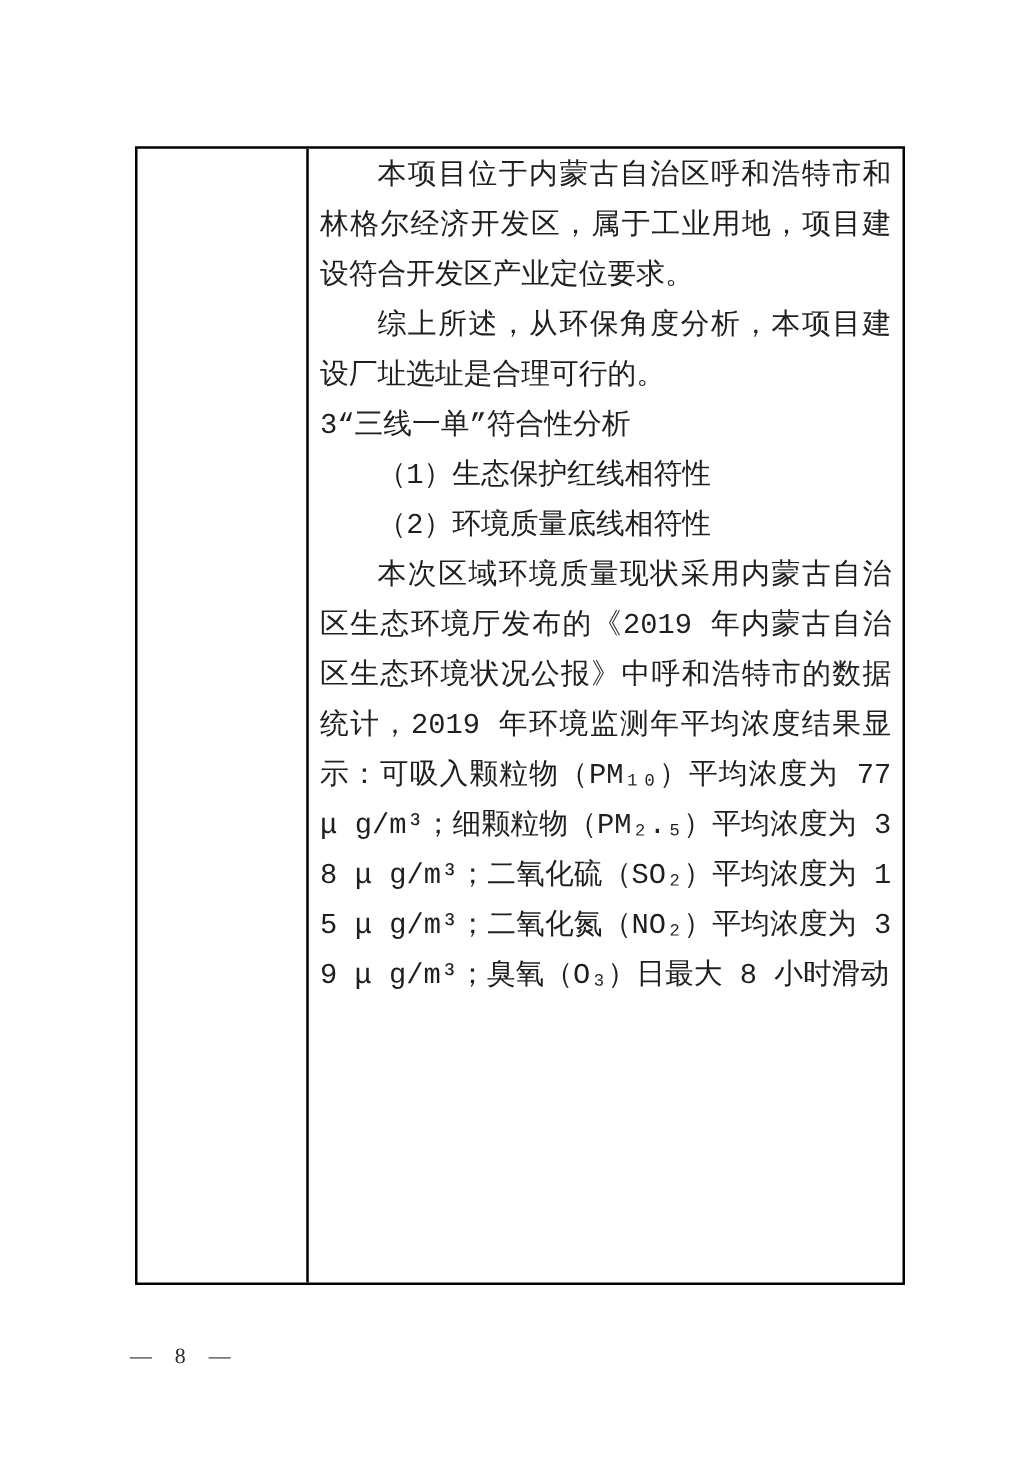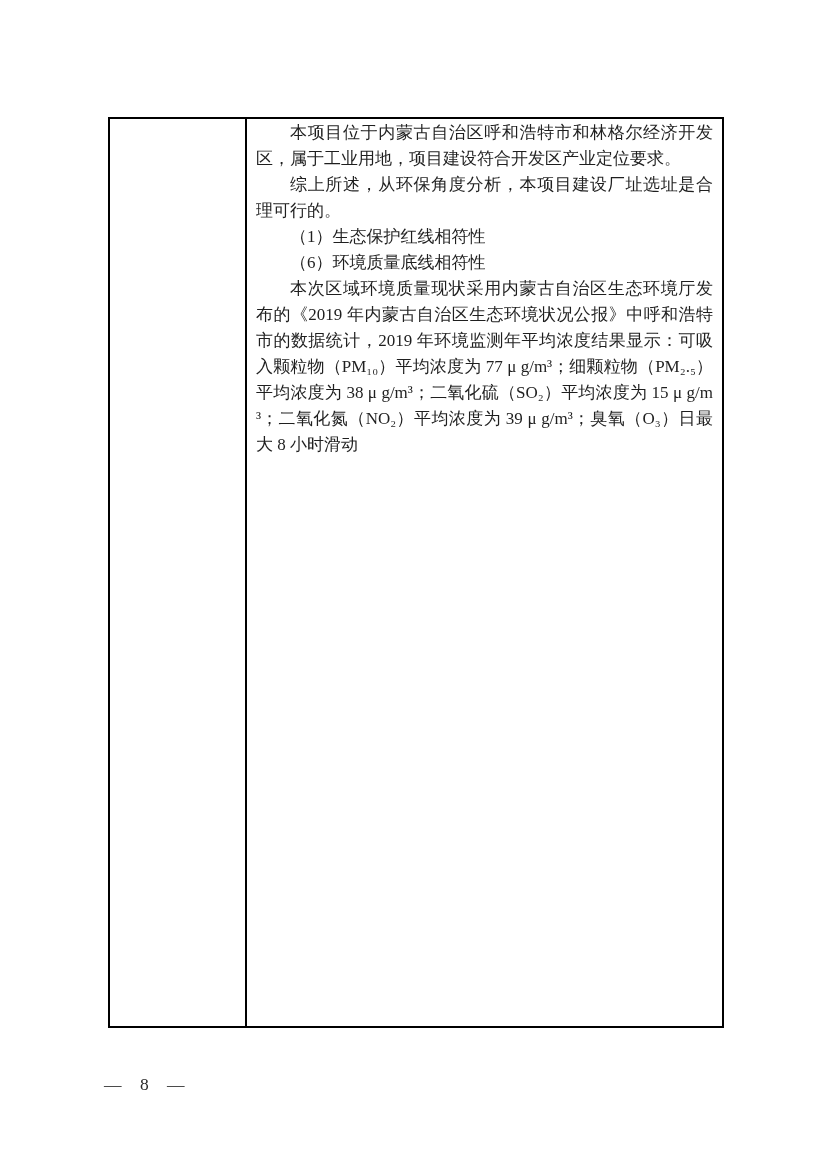--- a/index.html
+++ b/index.html
@@ -33,24 +33,25 @@
     box-sizing: border-box;
   }
   .content-cell {
     flex: 1 1 auto;
     box-sizing: border-box;
     padding: 1px 9px 0 9px;
     overflow: hidden;
   }
   .para {
     margin: 0;
-    font-size: 17px;
-    line-height: 26px;
+    font-size: 23px;
+    line-height: 40px;
     text-align: justify;
     word-break: break-all;
+    font-family: Liberation Mono, monospace;
   }
   .para.indent { text-indent: 2em; }
   .para.flush  { text-indent: 0; }
   .page-number {
     position: absolute;
     left: 104px;
     top: 1074px;
     font-size: 17.5px;
     letter-spacing: 7px;
     color: #2a2a2a;
@@ -58,19 +59,20 @@
   }
 </style>
 </head>
 <body>
 
 <div class="report-table">
   <div class="label-cell"></div>
   <div class="content-cell">
     <p class="para indent">本项目位于内蒙古自治区呼和浩特市和林格尔经济开发区，属于工业用地，项目建设符合开发区产业定位要求。</p>
     <p class="para indent">综上所述，从环保角度分析，本项目建设厂址选址是合理可行的。</p>
+    <p class="para flush">3“三线一单”符合性分析</p>
     <p class="para indent">（1）生态保护红线相符性</p>
-    <p class="para indent">（6）环境质量底线相符性</p>
+    <p class="para indent">（2）环境质量底线相符性</p>
     <p class="para indent">本次区域环境质量现状采用内蒙古自治区生态环境厅发布的《2019 年内蒙古自治区生态环境状况公报》中呼和浩特市的数据统计，2019 年环境监测年平均浓度结果显示：可吸入颗粒物（PM₁₀）平均浓度为 77 μ g/m³；细颗粒物（PM₂.₅）平均浓度为 38 μ g/m³；二氧化硫（SO₂）平均浓度为 15 μ g/m³；二氧化氮（NO₂）平均浓度为 39 μ g/m³；臭氧（O₃）日最大 8 小时滑动</p>
   </div>
 </div>
 
 <div class="page-number">— 8 —</div>
 
 </body></html>

